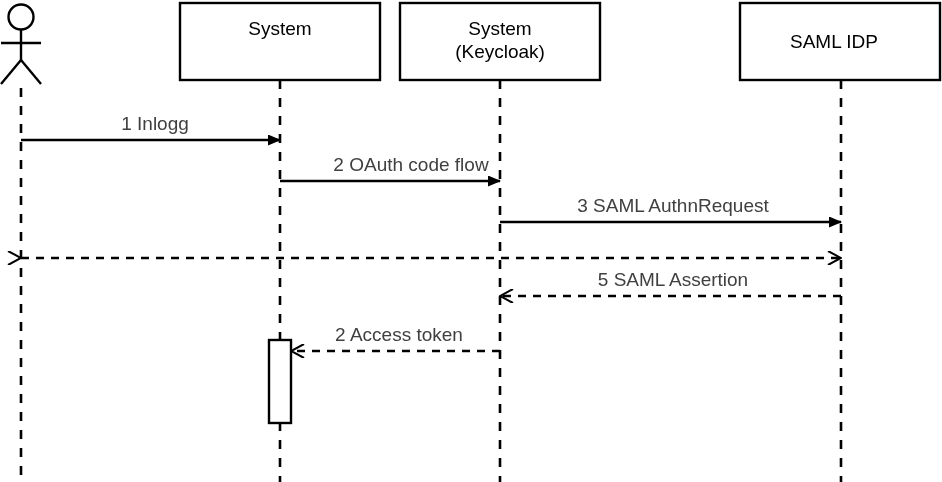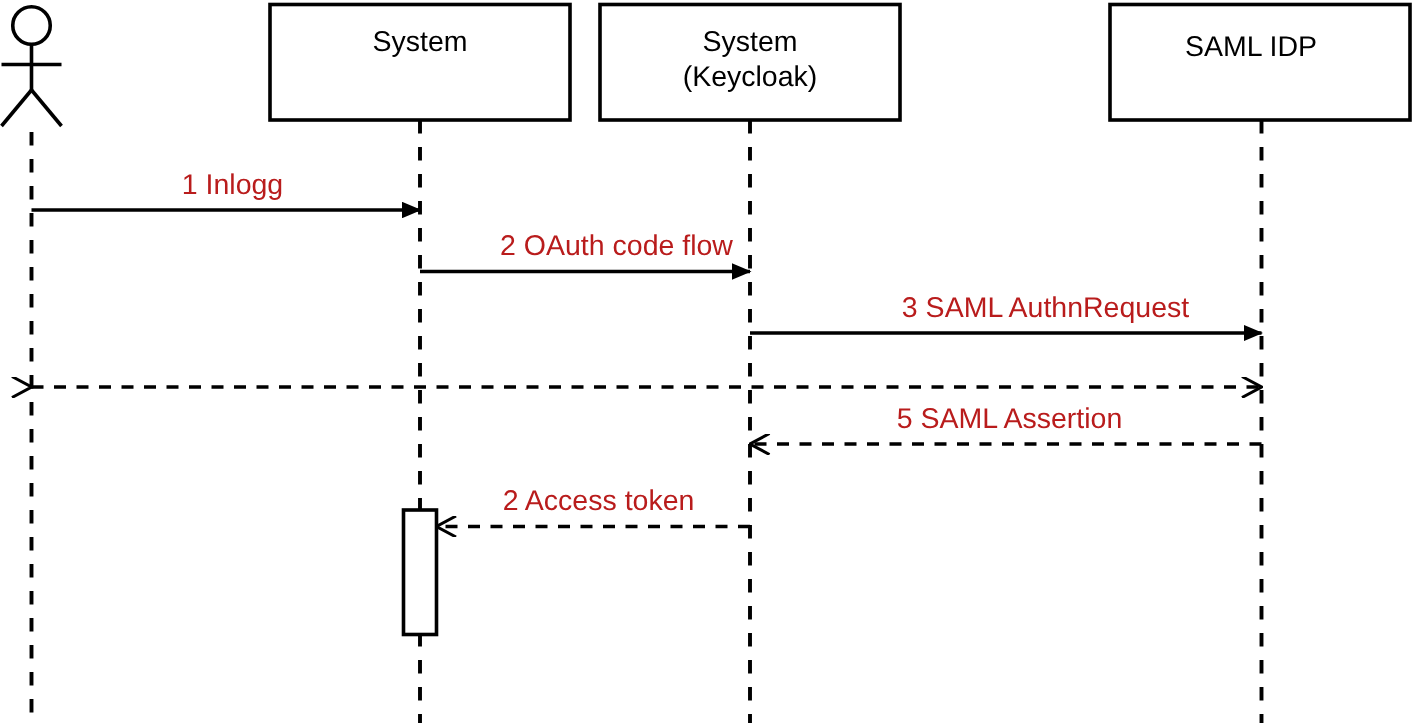--- a/index.html
+++ b/index.html
@@ -1,19 +1,19 @@
 <!DOCTYPE html>
 <html><head>
 <meta charset="utf-8">
 <style>
   html,body{margin:0;padding:0;background:#ffffff;}
   body{font-family:"Liberation Sans","DejaVu Sans",sans-serif;}
   #diagram{position:relative;width:942px;height:482px;background:#ffffff;overflow:hidden;}
   #diagram svg{position:absolute;left:0;top:0;}
-  .lbl{position:absolute;font-size:19px;color:#b91c1c;white-space:nowrap;line-height:1;}
+  .lbl{position:absolute;font-size:19px;color:#404040;white-space:nowrap;line-height:1;}
   .part-lbl{position:absolute;font-size:19px;color:#000;text-align:center;line-height:1.22;}
 </style>
 </head>
 <body>
 
 <div id="diagram">
 
   <svg width="942" height="482">
     <defs>
       <marker id="mk-filled-r" markerWidth="13" markerHeight="11" refX="12" refY="5.5" orient="auto" markerUnits="userSpaceOnUse">
@@ -62,23 +62,23 @@
     <rect x="269" y="340" width="22" height="83" fill="#fff" stroke="#000" stroke-width="2.4"></rect>
   </svg>
 
   <div class="part-lbl" style="left:180px;top:17px;width:200px;">
     <div>System</div>
   </div>
   <div class="part-lbl" style="left:400px;top:17px;width:200px;">
     <div>System</div>
     <div>(Keycloak)</div>
   </div>
-  <div class="part-lbl" style="left:740px;top:20px;width:188px;">
+  <div class="part-lbl" style="left:740px;top:30px;width:188px;">
     <div>SAML IDP</div>
   </div>
 
   <div class="lbl" style="left:155px;top:114px;transform:translateX(-50%);">1 Inlogg</div>
   <div class="lbl" style="left:411px;top:155px;transform:translateX(-50%);">2 OAuth code flow</div>
-  <div class="lbl" style="left:673px;top:196px;transform:translateX(-50%);margin-left:24px;">3 SAML AuthnRequest</div>
+  <div class="lbl" style="left:673px;top:196px;transform:translateX(-50%);">3 SAML AuthnRequest</div>
   <div class="lbl" style="left:673px;top:270px;transform:translateX(-50%);">5 SAML Assertion</div>
   <div class="lbl" style="left:399px;top:325px;transform:translateX(-50%);">2 Access token</div>
 
 </div>
 
 </body></html>

